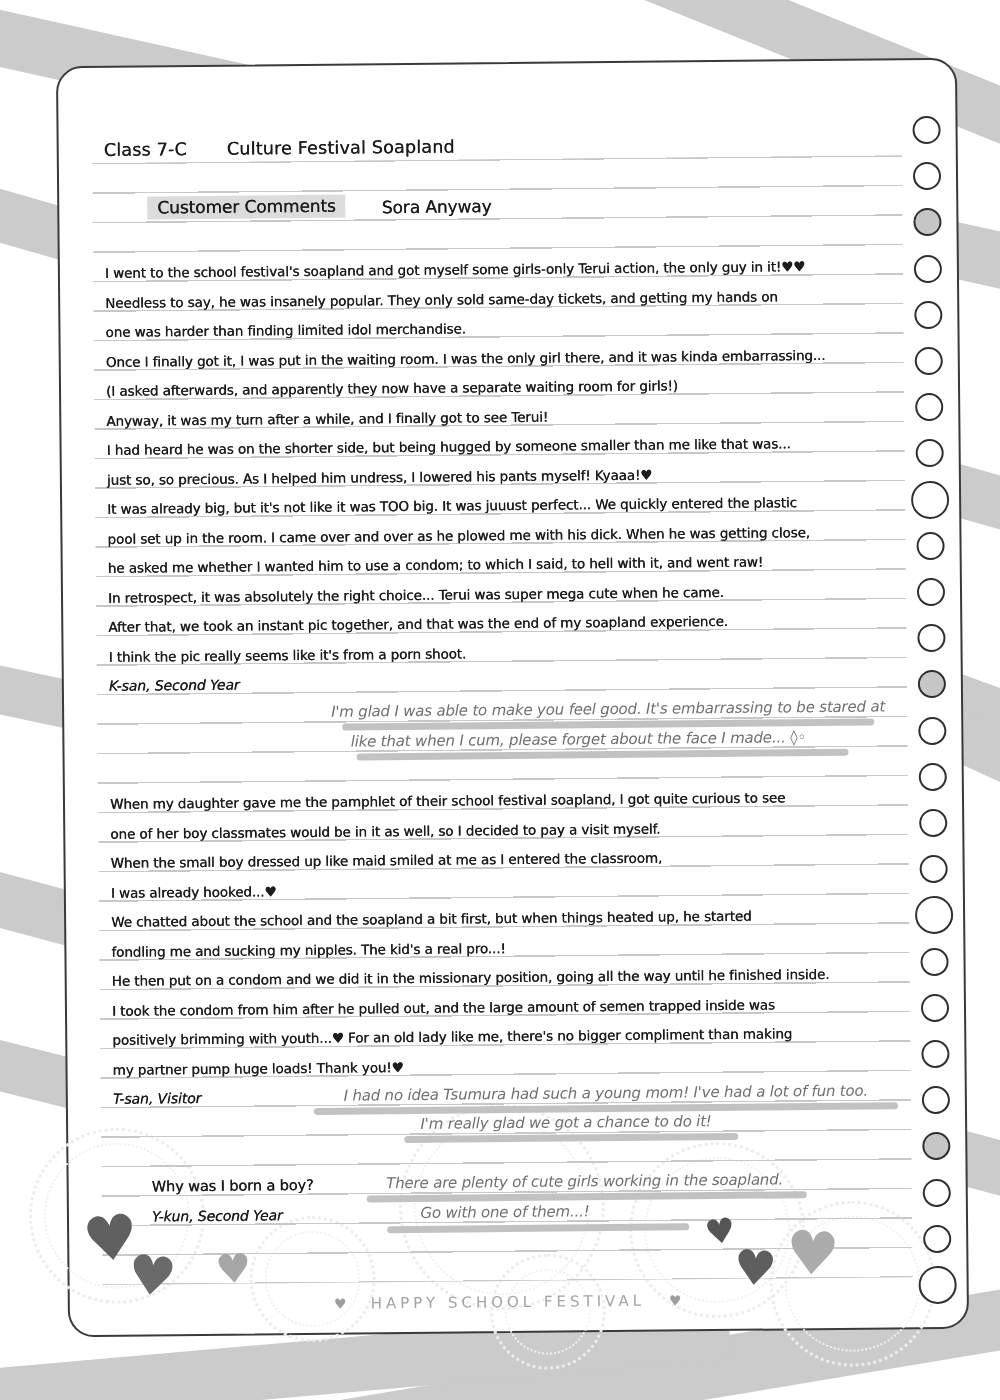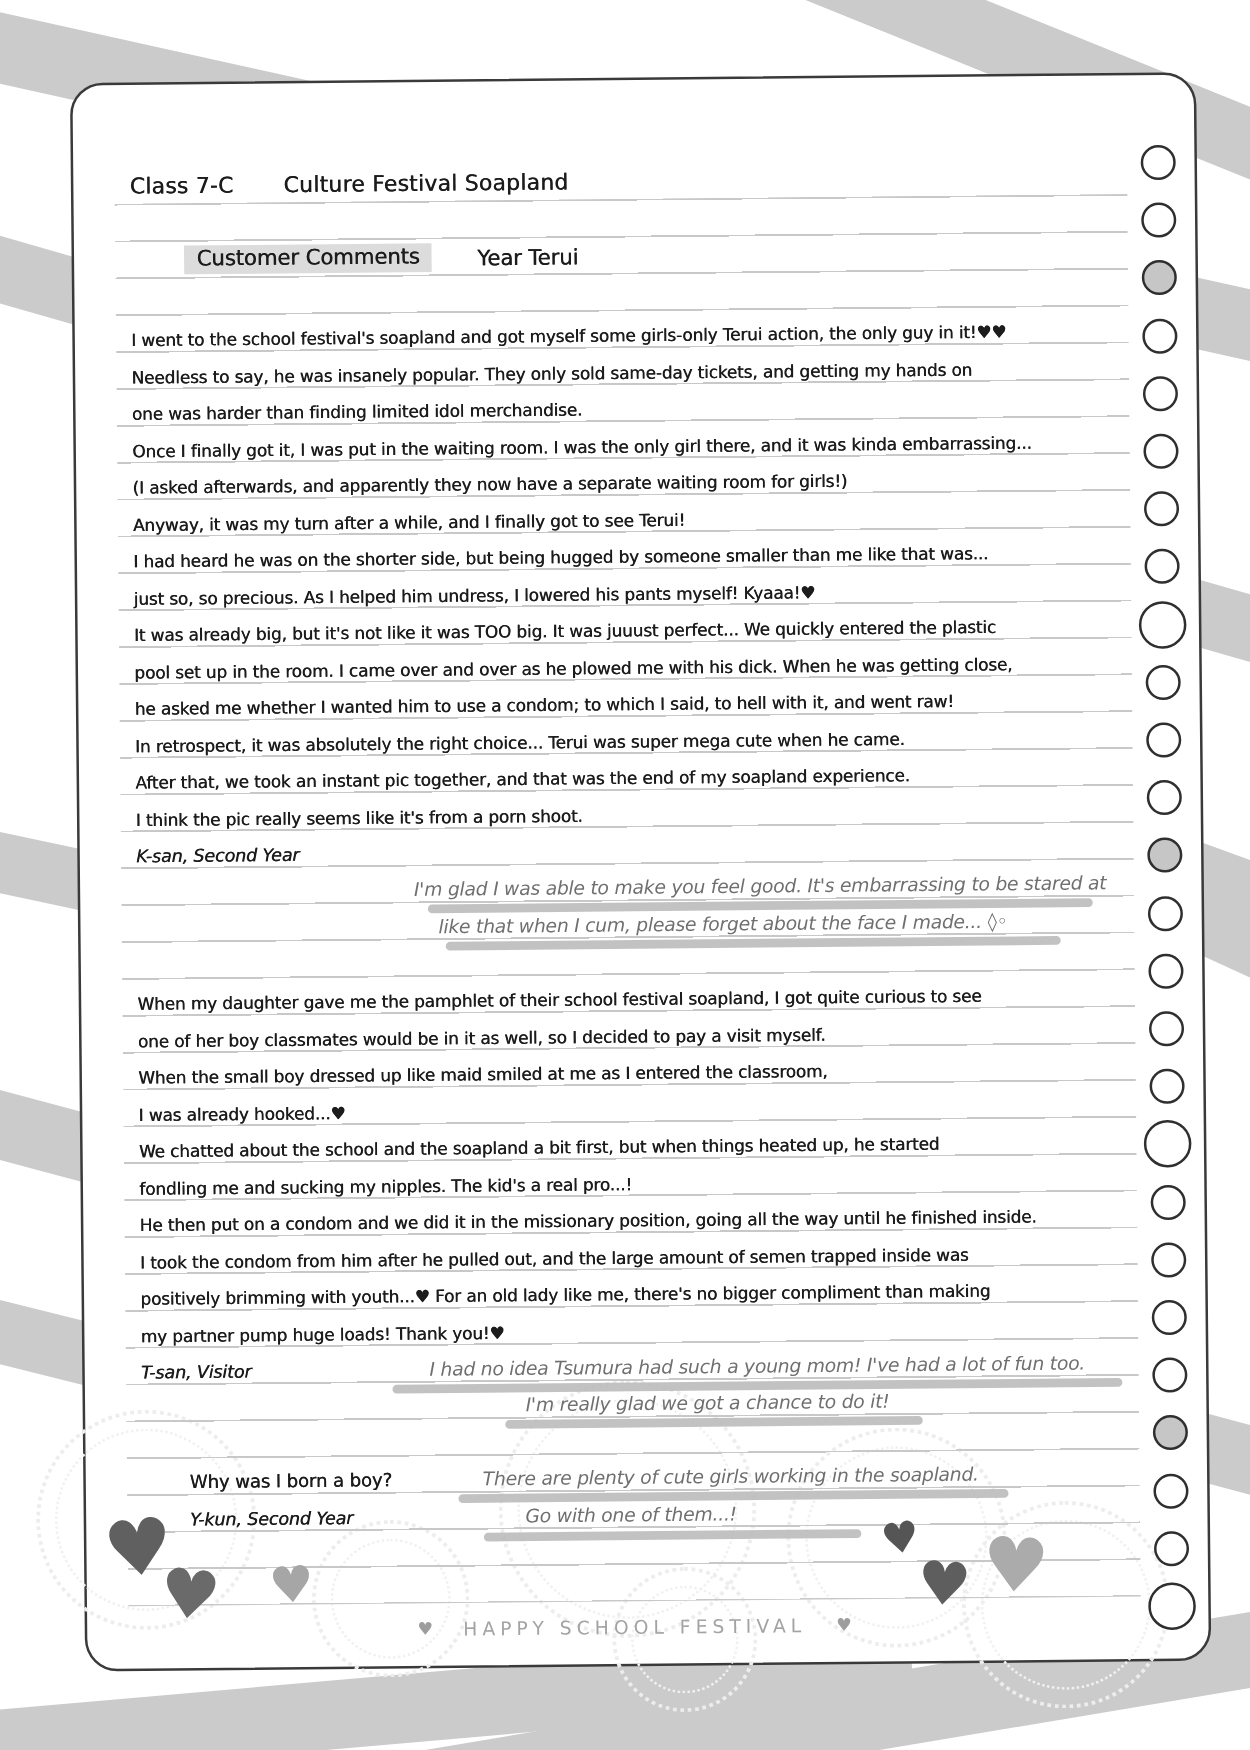--- a/index.html
+++ b/index.html
@@ -74,21 +74,21 @@
   <div class="doily" style="left:420px;top:1190px;width:110px;height:110px;"></div>
 
   <div class="rules"></div>
 
   <div class="row header-row ink" style="top:58px;">
     <span>Class 7-C</span>
     <span class="title">Culture Festival Soapland</span>
   </div>
   <div class="row subheader-row ink" style="top:122px;left:88px;">
     <span class="chip">Customer Comments</span>
-    <span class="author">Year Terui</span>
+    <span class="author">Sora Anyway</span>
   </div>
 
   <div class="row sig ink" style="top:599px;">K-san, Second Year</div>
   <div class="row sig ink" style="top:1012px;">T-san, Visitor</div>
   <div class="row ink" style="top:1100px;left:83px;font-size:14.5px;">Why was I born a boy?</div>
   <div class="row sig ink" style="top:1130px;left:83px;">Y-kun, Second Year</div>
 
   <div class="hw" style="left:144px;top:633px;">I'm glad I was able to make you feel good. It's embarrassing to be stared at</div>
   <div class="hw" style="left:114px;top:663px;">like that when I cum, please forget about the face I made... ◊◦</div>
   <div class="hw" style="left:138px;top:1017px;">I had no idea Tsumura had such a young mom! I've had a lot of fun too.</div>

